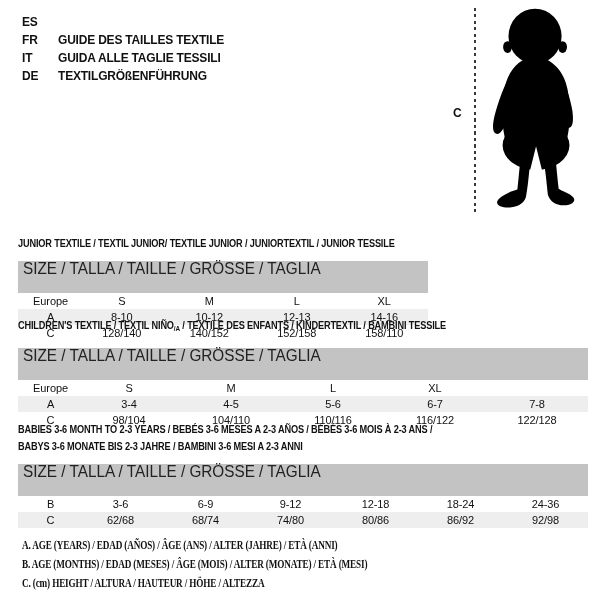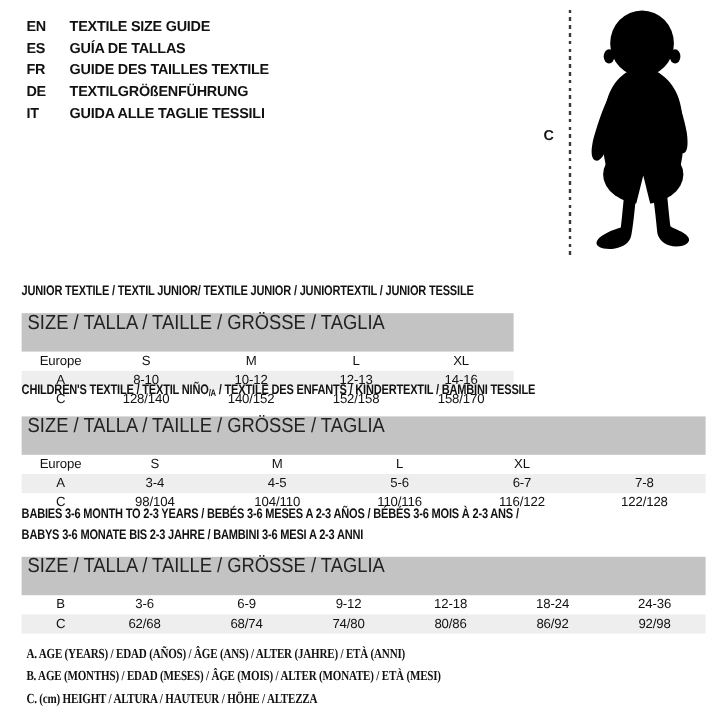--- a/index.html
+++ b/index.html
@@ -54,38 +54,33 @@
   .fn{
     font-weight:bold;font-size:11.5px;line-height:19px;letter-spacing:-0.2px;
     transform:scaleX(0.8);transform-origin:left top;white-space:nowrap;
   }
 </style>
 </head>
 <body>
 
 <div class="abs lang-block">
   <div class="lang-row">
-    <span class="lang-code">EN</span>
-    <span class="lang-label">TEXTILE SIZE GUIDE</span>
-  </div>
-  <div class="lang-row">
     <span class="lang-code">ES</span>
-    <span class="lang-label">GUÍA DE TALLAS</span>
   </div>
   <div class="lang-row">
     <span class="lang-code">FR</span>
     <span class="lang-label">GUIDE DES TAILLES TEXTILE</span>
   </div>
   <div class="lang-row">
+    <span class="lang-code">IT</span>
+    <span class="lang-label">GUIDA ALLE TAGLIE TESSILI</span>
+  </div>
+  <div class="lang-row">
     <span class="lang-code">DE</span>
     <span class="lang-label">TEXTILGRÖßENFÜHRUNG</span>
-  </div>
-  <div class="lang-row">
-    <span class="lang-code">IT</span>
-    <span class="lang-label">GUIDA ALLE TAGLIE TESSILI</span>
   </div>
 </div>
 
 <div class="abs measure-line"></div>
 <div class="abs measure-label">C</div>
 <svg class="abs baby-svg" width="118" height="208" viewBox="0 0 120 210" xmlns="http://www.w3.org/2000/svg">
   <g fill="#000000">
     <ellipse cx="57" cy="32" rx="27" ry="28"></ellipse>
     <ellipse cx="29" cy="43" rx="4.5" ry="6"></ellipse>
     <ellipse cx="85" cy="43" rx="4.5" ry="6"></ellipse>
@@ -116,21 +111,21 @@
     <span>8-10</span>
     <span>10-12</span>
     <span>12-13</span>
     <span>14-16</span>
   </div>
   <div class="trow cols4">
     <span class="rl">C</span>
     <span>128/140</span>
     <span>140/152</span>
     <span>152/158</span>
-    <span>158/170</span>
+    <span>158/110</span>
   </div>
 </div>
 
 <div class="tsec" id="t2">
   <div class="tsec-title"><span>CHILDREN'S TEXTILE / TEXTIL NIÑO</span><span class="tsub">/A</span><span> / TEXTILE DES ENFANTS / KINDERTEXTIL / BAMBINI TESSILE</span></div>
   <div class="sizebar">
     <span class="cond">SIZE / TALLA / TAILLE / GRÖSSE / TAGLIA</span>
   </div>
   <div class="trow cols5">
     <span class="rl">Europe</span>

